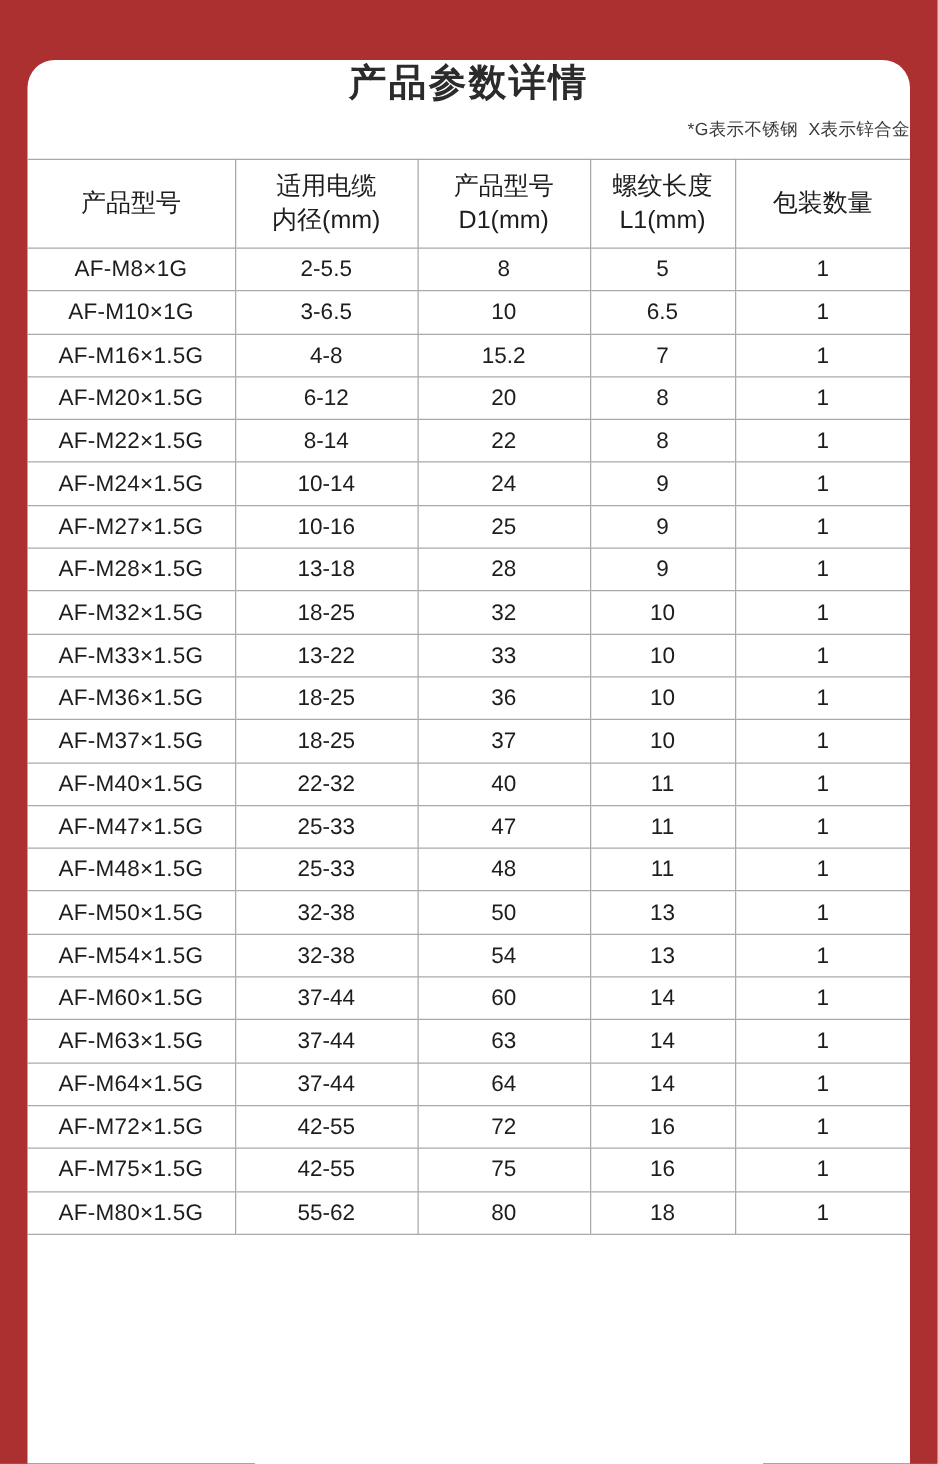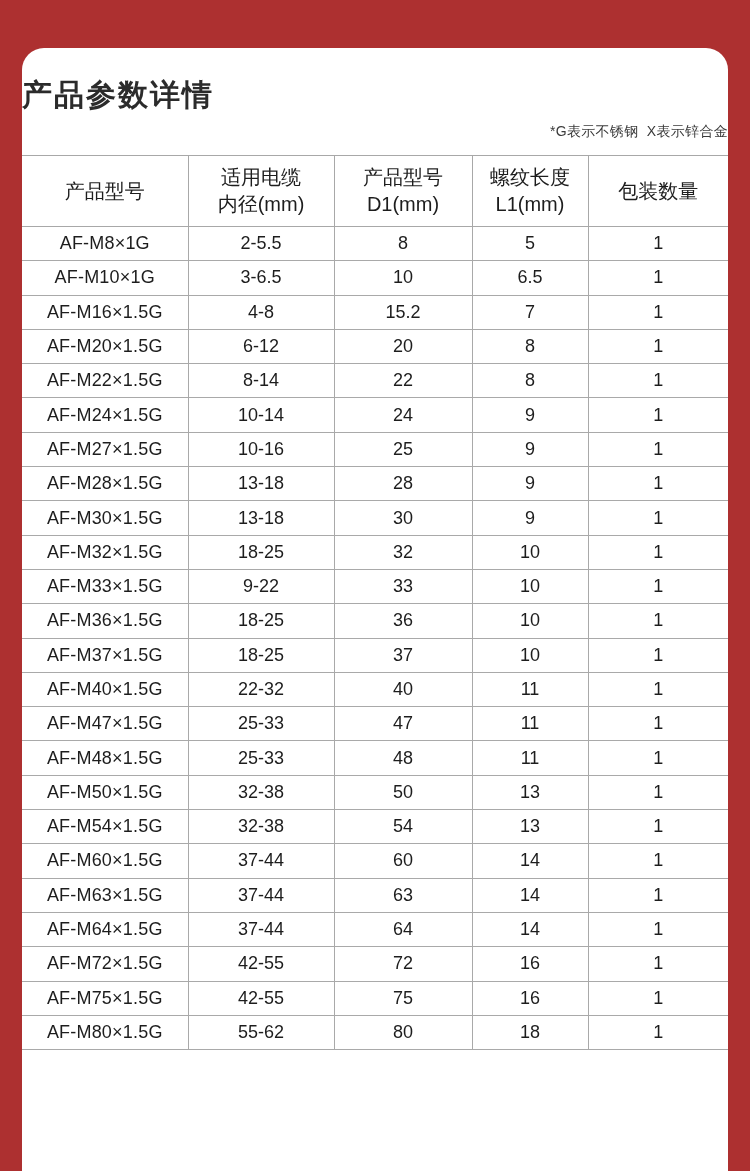--- a/index.html
+++ b/index.html
@@ -25,25 +25,25 @@
     left: 22px;
     top: 48px;
     width: 706px;
     height: 1123px;
     background: #ffffff;
     border-radius: 22px 22px 0 0;
     overflow: hidden;
     box-sizing: border-box;
   }
   .title {
+    text-align: center;
     font-size: 30px;
     font-weight: bold;
     color: #2b2b2b;
     letter-spacing: 2px;
-    margin-top: 28px;
     line-height: 38px;
     font-family: "Liberation Sans", "DejaVu Sans", sans-serif;
   }
   .subtitle {
     text-align: right;
     font-size: 14px;
     color: #3a3a3a;
     margin-top: 7px;
     line-height: 20px;
     letter-spacing: 0.3px;
@@ -172,36 +172,29 @@
             <td>1</td>
           </tr>
           <tr>
             <td class="model">AF-M28×1.5G</td>
             <td>13-18</td>
             <td>28</td>
             <td>9</td>
             <td>1</td>
           </tr>
           <tr>
-            <td class="model">AF-M30×1.5G</td>
-            <td>13-18</td>
-            <td>30</td>
-            <td>9</td>
-            <td>1</td>
-          </tr>
-          <tr>
             <td class="model">AF-M32×1.5G</td>
             <td>18-25</td>
             <td>32</td>
             <td>10</td>
             <td>1</td>
           </tr>
           <tr>
             <td class="model">AF-M33×1.5G</td>
-            <td>9-22</td>
+            <td>13-22</td>
             <td>33</td>
             <td>10</td>
             <td>1</td>
           </tr>
           <tr>
             <td class="model">AF-M36×1.5G</td>
             <td>18-25</td>
             <td>36</td>
             <td>10</td>
             <td>1</td>

